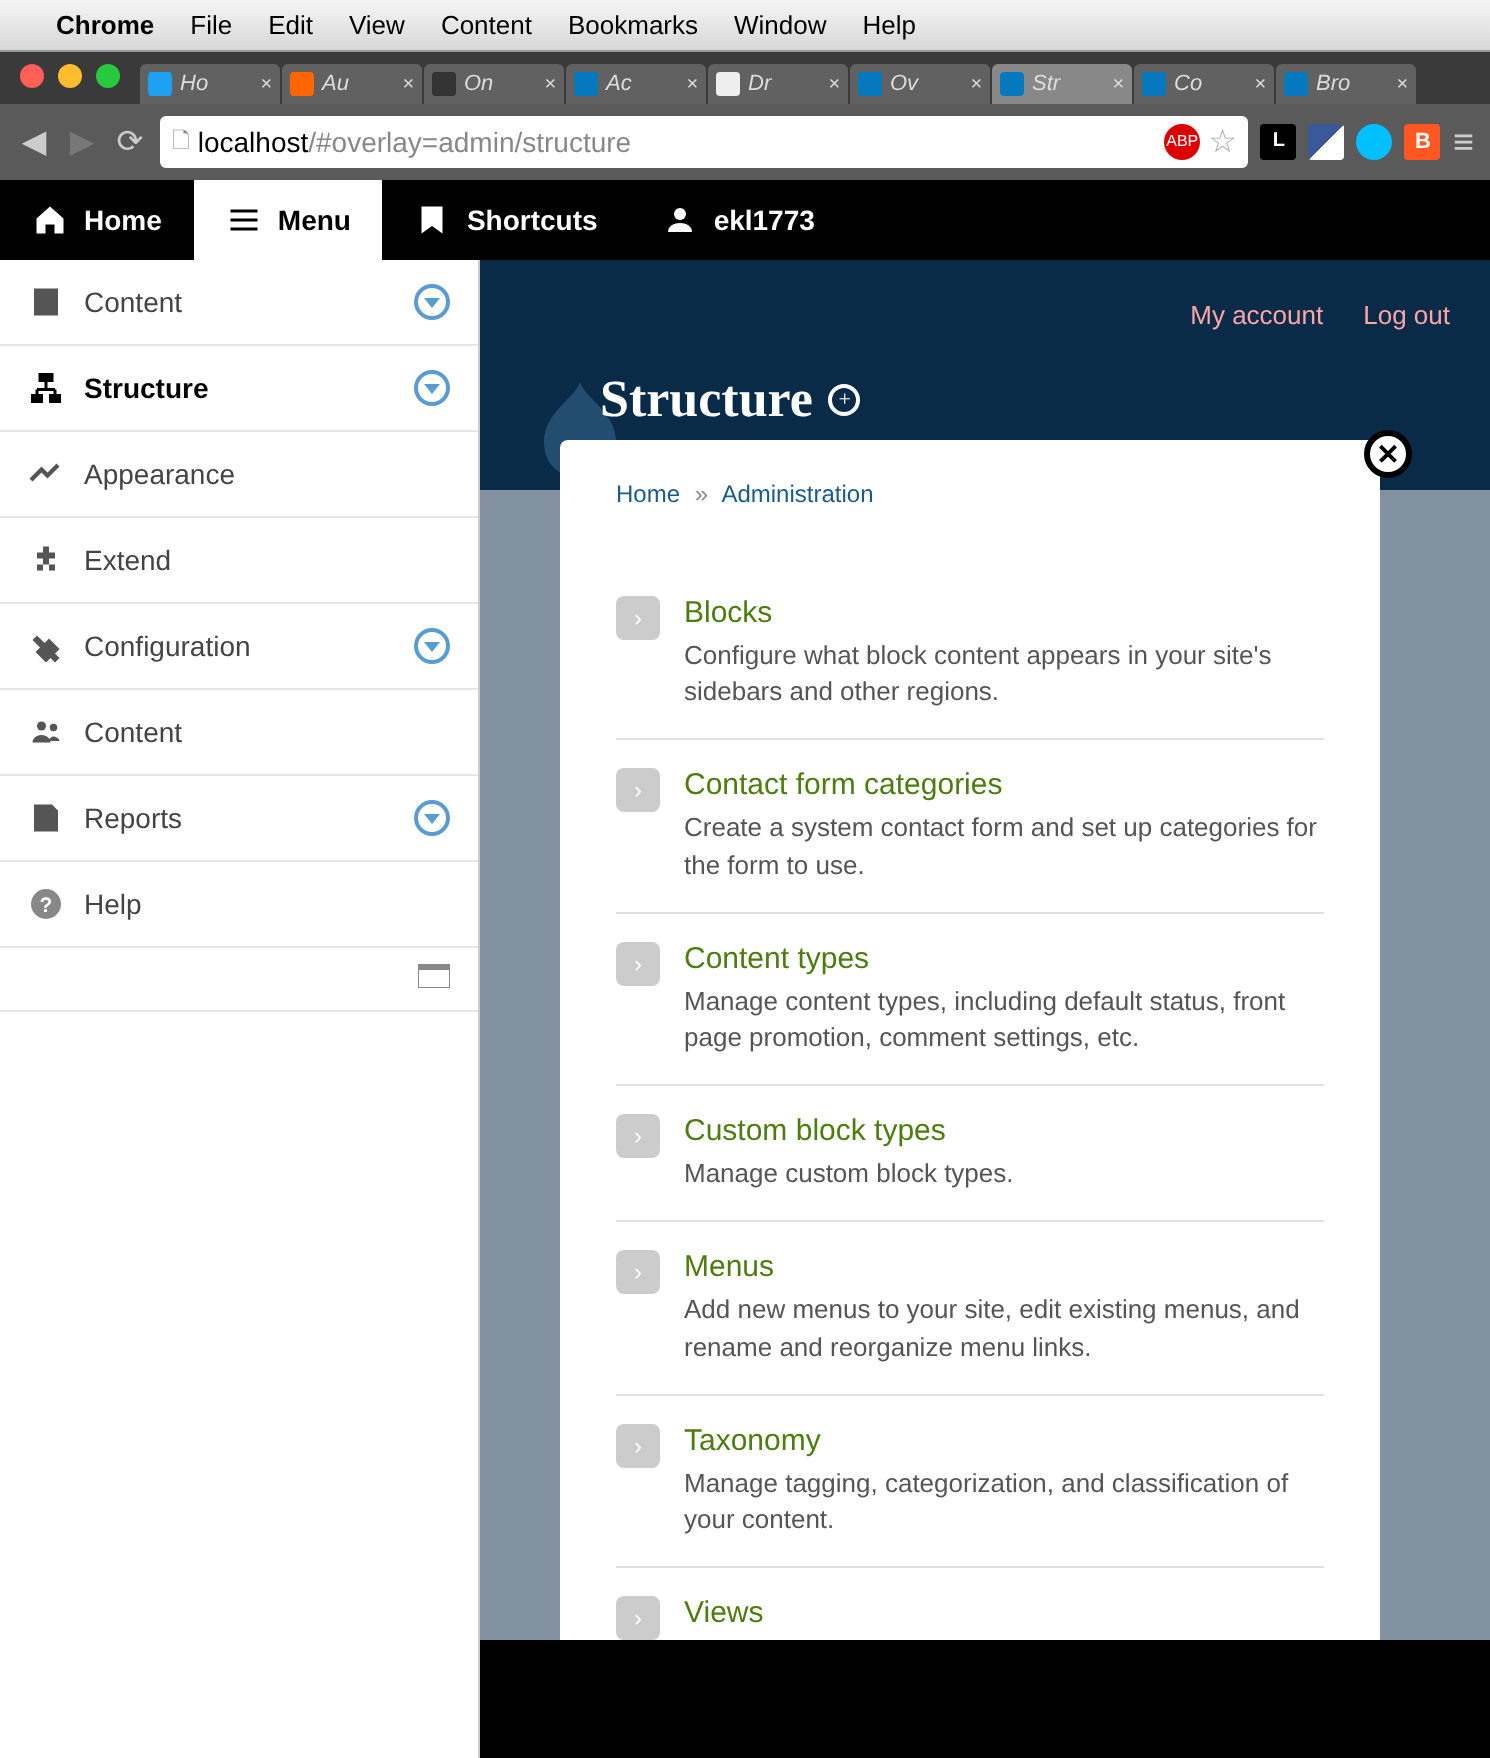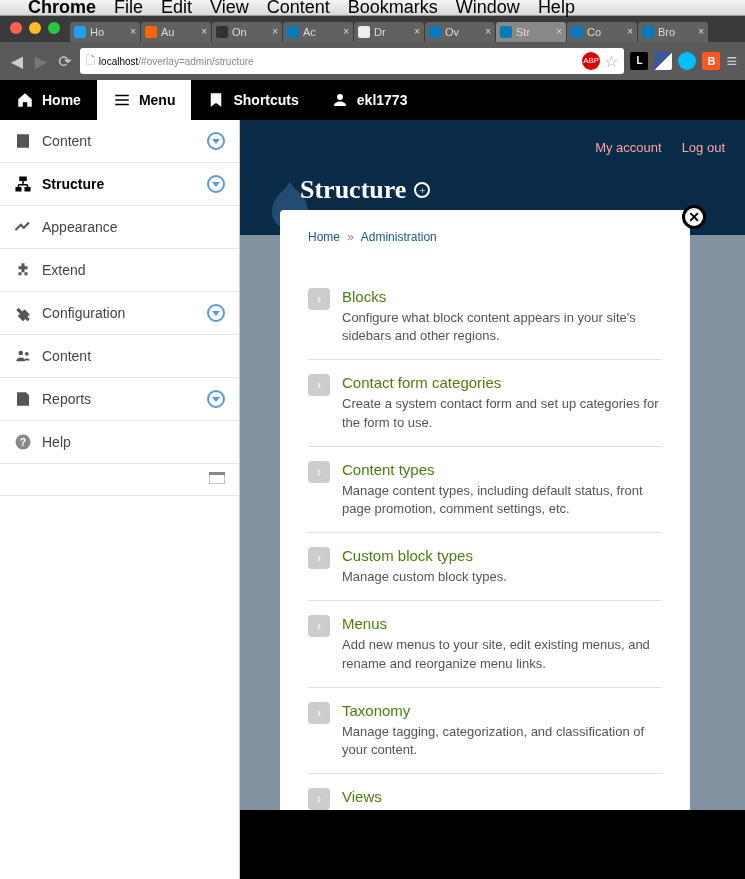--- a/index.html
+++ b/index.html
@@ -6,27 +6,27 @@
     body {
       font-family: "Lucida Grande", Arial, sans-serif;
       font-size: 13px;
       background: #fff;
       width: 745px;
       height: 879px;
       overflow: hidden;
     }
     
     .os-menubar {
-      height: 16px;
+      height: 26px;
       background: linear-gradient(#f5f5f5, #d8d8d8);
       border-bottom: 1px solid #999;
       display: flex;
       align-items: center;
       padding: 0 10px;
-      font-size: 18px;
+      font-size: 13px;
       gap: 18px;
     }
     .os-menubar .apple { font-size: 14px; }
     .os-menubar .app { font-weight: bold; }
     
     .chrome-window {
       background: #3a3a3a;
     }
     .traffic-lights {
       display: flex;
@@ -44,26 +44,28 @@
       padding: 0 6px 0 70px;
       margin-top: -18px;
       gap: 1px;
     }
     .tab {
       background: #616161;
       color: #ddd;
       padding: 4px 4px;
       font-size: 11px;
       display: flex;
+      align-items: center;
       gap: 4px;
       width: 70px;
       overflow: hidden;
       white-space: nowrap;
       border-radius: 3px 3px 0 0;
       position: relative;
+      font-style: italic;
     }
     .tab .fav { width: 12px; height: 12px; flex-shrink: 0; border-radius: 2px; }
     .tab .tab-x { margin-left: auto; font-size: 10px; flex-shrink: 0; }
     .tab.active { background: #888; }
     
     .addr-row {
       background: #5a5a5a;
       padding: 6px 8px;
       display: flex;
       align-items: center;
@@ -74,21 +76,21 @@
       flex: 1;
       background: #fff;
       border-radius: 3px;
       height: 26px;
       display: flex;
       align-items: center;
       padding: 0 6px;
       gap: 4px;
     }
     .url-box .globe { color: #888; font-size: 11px; }
-    .url-box .url-text { flex: 1; font-size: 10px; color: #333; }
+    .url-box .url-text { flex: 1; font-size: 14px; color: #333; }
     .url-box .url-host { color: #000; }
     .url-box .url-path { color: #888; }
     .ext-icons { display: flex; gap: 6px; align-items: center; }
     .ext { width: 18px; height: 18px; border-radius: 2px; }
     
     .drupal-toolbar {
       background: #000;
       display: flex;
       align-items: center;
       height: 40px;

